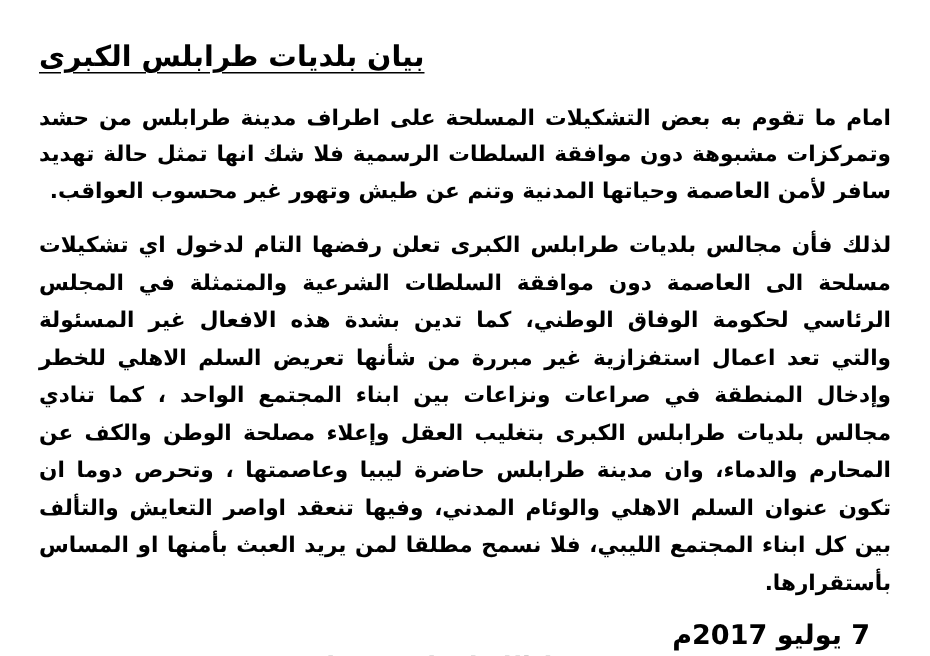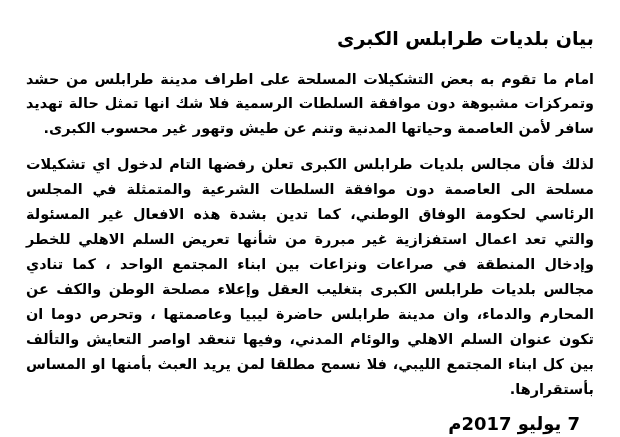--- a/index.html
+++ b/index.html
@@ -16,24 +16,25 @@
   }
   .page {
     position: relative;
     width: 620px;
     height: 437px;
     box-sizing: border-box;
     padding: 18px 26px 10px 26px;
     background: #fff;
   }
   .doc-title {
-    text-align: right;
+    text-align: left;
     font-size: 19px;
     font-weight: bold;
     letter-spacing: 0;
+    text-decoration: underline;
     text-underline-offset: 4px;
     margin: 6px 0 14px 0;
     line-height: 1.5;
   }
   .para {
     font-size: 14.4px;
     font-weight: bold;
     line-height: 1.73;
     text-align: justify;
     text-align-last: right;
@@ -68,21 +69,21 @@
     direction: rtl;
   }
 </style>
 </head>
 <body>
 
 <div class="page">
 
   <h1 class="doc-title">بيان بلديات طرابلس الكبرى</h1>
 
-  <p class="para p1">امام ما تقوم به بعض التشكيلات المسلحة على اطراف مدينة طرابلس من حشد وتمركزات مشبوهة دون موافقة السلطات الرسمية فلا شك انها تمثل حالة تهديد سافر لأمن العاصمة وحياتها المدنية وتنم عن طيش وتهور غير محسوب الكبرى.</p>
+  <p class="para p1">امام ما تقوم به بعض التشكيلات المسلحة على اطراف مدينة طرابلس من حشد وتمركزات مشبوهة دون موافقة السلطات الرسمية فلا شك انها تمثل حالة تهديد سافر لأمن العاصمة وحياتها المدنية وتنم عن طيش وتهور غير محسوب العواقب.</p>
 
   <p class="para p2">لذلك فأن مجالس بلديات طرابلس الكبرى تعلن رفضها التام لدخول اي تشكيلات مسلحة الى العاصمة دون موافقة السلطات الشرعية والمتمثلة في المجلس الرئاسي لحكومة الوفاق الوطني، كما تدين بشدة هذه الافعال غير المسئولة والتي تعد اعمال استفزازية غير مبررة من شأنها تعريض السلم الاهلي للخطر وإدخال المنطقة في صراعات ونزاعات بين ابناء المجتمع الواحد ، كما تنادي مجالس بلديات طرابلس الكبرى بتغليب العقل وإعلاء مصلحة الوطن والكف عن المحارم والدماء، وان مدينة طرابلس حاضرة ليبيا وعاصمتها ، وتحرص دوما ان تكون عنوان السلم الاهلي والوئام المدني، وفيها تنعقد اواصر التعايش والتألف بين كل ابناء المجتمع الليبي، فلا نسمح مطلقا لمن يريد العبث بأمنها او المساس بأستقرارها.</p>
 
   <div class="footer">
     <div class="date-line">7 يوليو 2017م</div>
     <div class="closing">حفظ الله ليبيا وشعبها</div>
   </div>
 
 </div>
 

